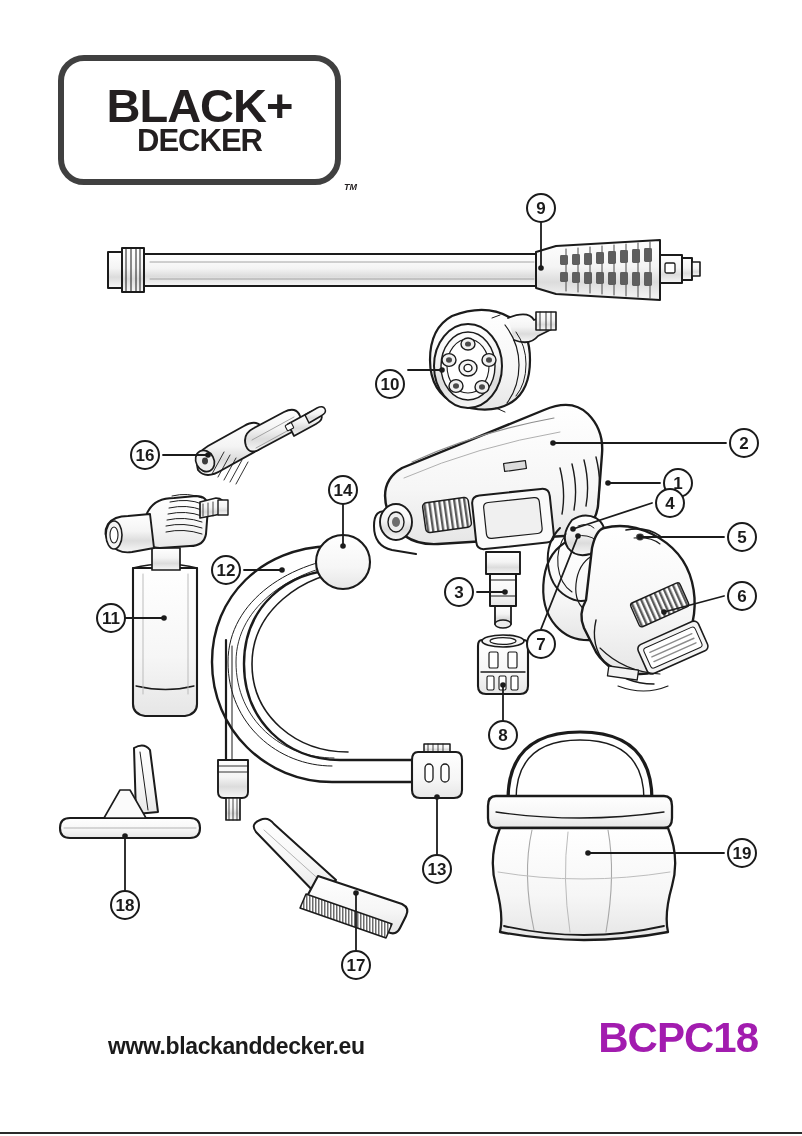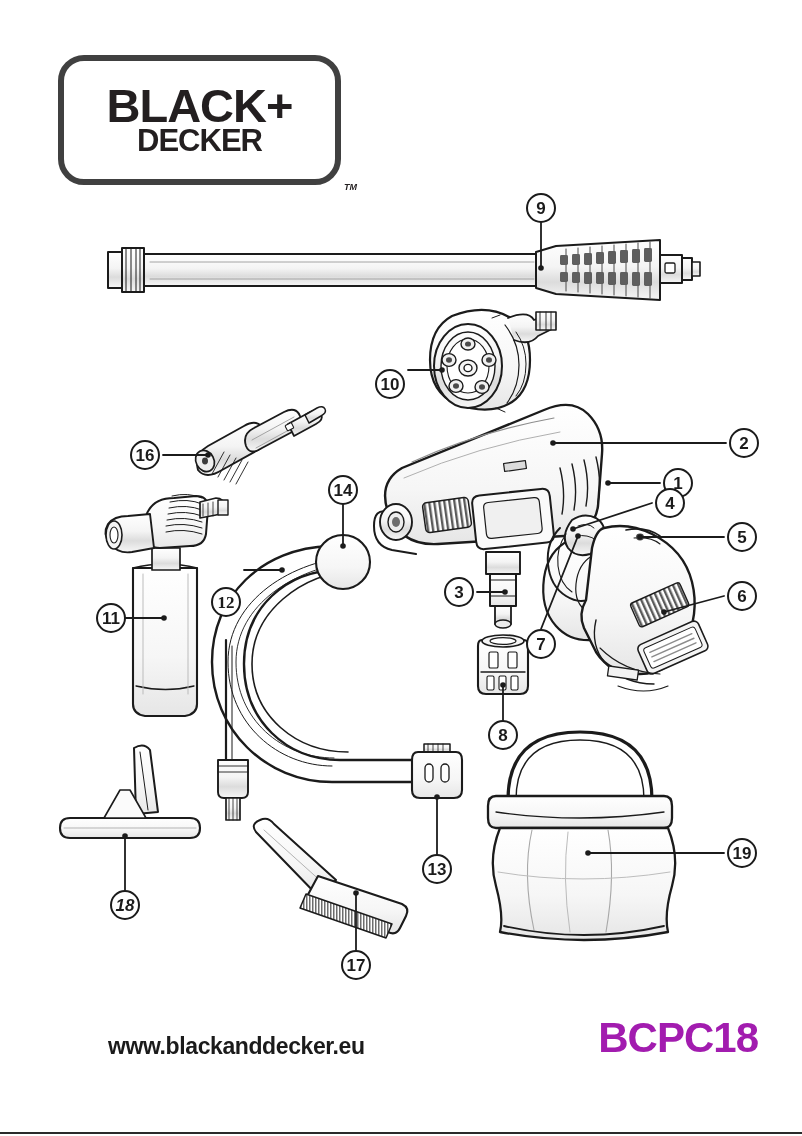--- a/index.html
+++ b/index.html
@@ -452,26 +452,26 @@
       <div class="callout" style="left: 729px; top: 428px;">2</div>
       <div class="callout" style="left: 444px; top: 577px;">3</div>
       <div class="callout" style="left: 655px; top: 488px;">4</div>
       <div class="callout" style="left: 727px; top: 522px;">5</div>
       <div class="callout" style="left: 727px; top: 581px;">6</div>
       <div class="callout" style="left: 526px; top: 629px;">7</div>
       <div class="callout" style="left: 488px; top: 720px;">8</div>
       <div class="callout" style="left: 526px; top: 193px;">9</div>
       <div class="callout" style="left: 375px; top: 369px;">10</div>
       <div class="callout" style="left: 96px; top: 603px;">11</div>
-      <div class="callout" style="left: 211px; top: 587px; font-family: Liberation Serif, serif;">12</div>
+      <div class="callout" style="left: 211px; top: 555px;">12</div>
       <div class="callout" style="left: 422px; top: 854px;">13</div>
       <div class="callout" style="left: 328px; top: 475px;">14</div>
       <div class="callout" style="left: 130px; top: 440px;">16</div>
       <div class="callout" style="left: 341px; top: 950px;">17</div>
-      <div class="callout" style="left: 110px; top: 890px; font-style: italic;">18</div>
+      <div class="callout" style="left: 110px; top: 890px;">18</div>
       <div class="callout" style="left: 727px; top: 838px;">19</div>
     </div>
 
   <div class="footer-url">www.blackanddecker.eu</div>
   <div class="footer-model">BCPC18</div>
   <div class="page-rule"></div>
 
 </div>
 
 </body></html>

